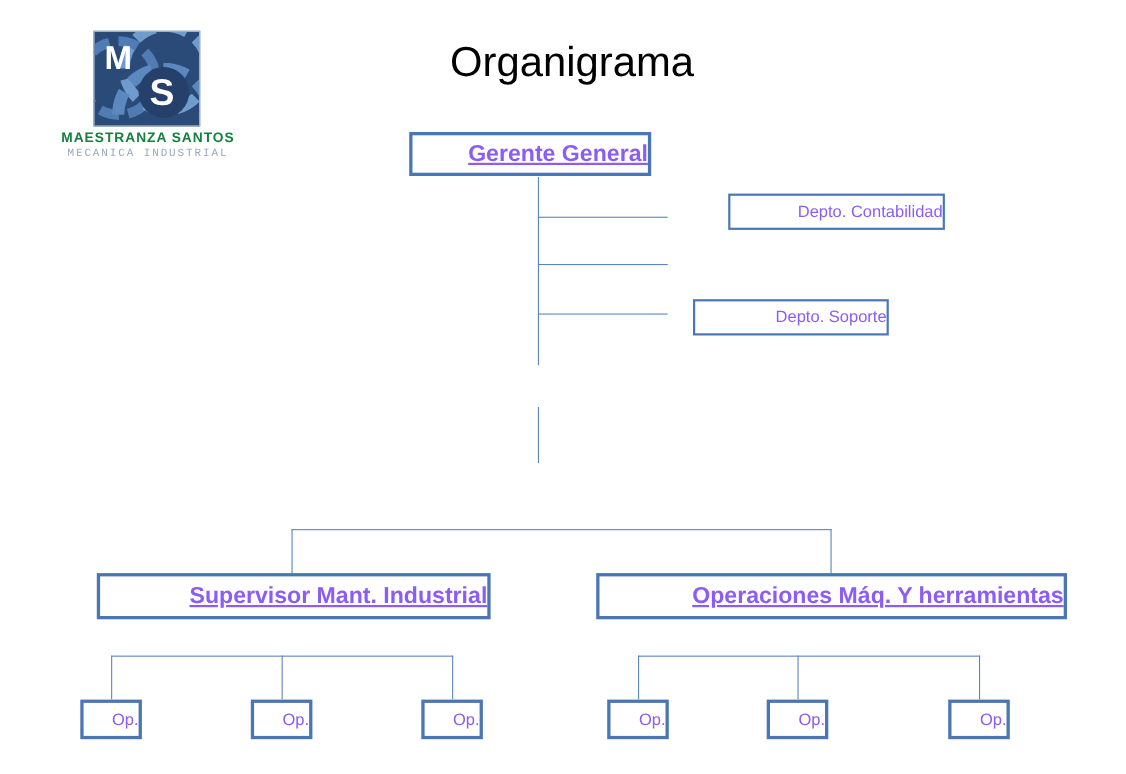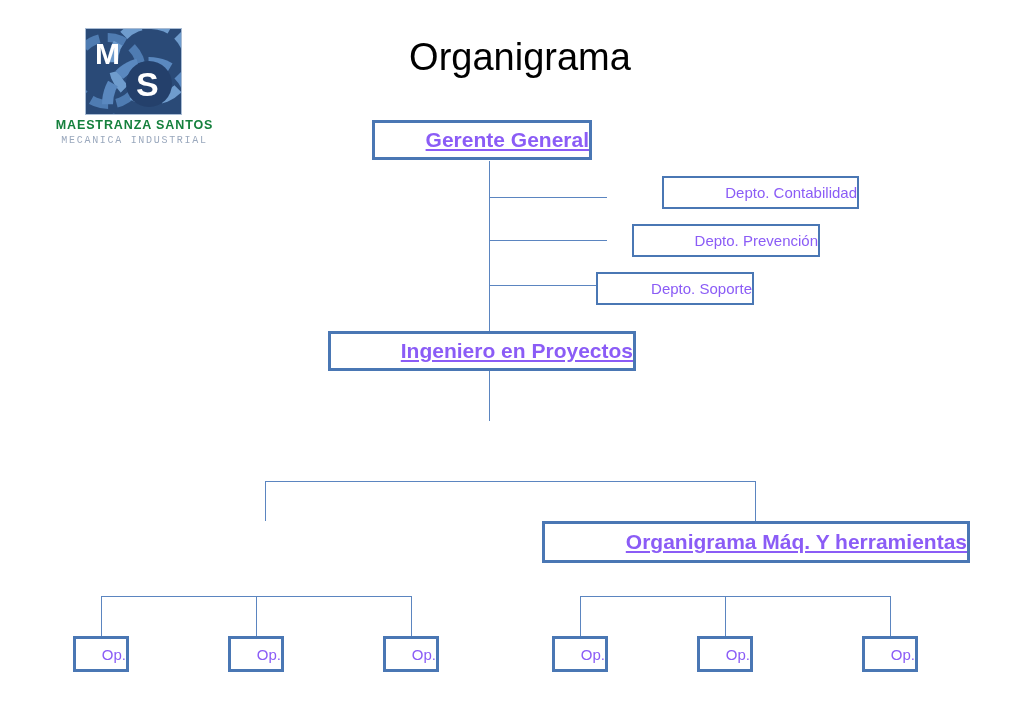--- a/index.html
+++ b/index.html
@@ -196,36 +196,33 @@
   <div class="conn v" style="left:890px; top:596px; height:40px;"></div>
 
   <div class="node primary" style="left:372px; top:120px; width:220px; height:40px;">
     <span class="node-label">Gerente General</span>
   </div>
 
   <div class="node dept" style="left:630px; top:176px; width:197px; height:33px;margin-left:32px;">
     <span class="node-label">Depto. Contabilidad</span>
   </div>
 
-  <div class="node dept" style="left:632px; top:224px; width:188px; height:33px;">
-    <span class="node-label">Depto. Prevención</span>
-  </div>
-
-  <div class="node dept" style="left:596px; top:272px; width:158px; height:33px;">
+
+  <div class="node dept" style="left:630px; top:272px; width:178px; height:33px;">
     <span class="node-label">Depto. Soporte</span>
   </div>
 
-  <div class="node primary" style="left:328px; top:331px; width:308px; height:40px;">
-    <span class="node-label">Ingeniero en Proyectos</span>
-  </div>
-
-
+
+
+  <div class="node primary" style="left:88px; top:521px; width:358px; height:42px;">
+    <span class="node-label">Supervisor Mant. Industrial</span>
+  </div>
 
   <div class="node primary" style="left:542px; top:521px; width:428px; height:42px;">
-    <span class="node-label">Organigrama Máq. Y herramientas </span>
+    <span class="node-label">Operaciones Máq. Y herramientas </span>
   </div>
 
   <div class="node op" style="left:73px; top:636px; width:56px; height:36px;">
     <span class="node-label">Op.</span>
   </div>
   <div class="node op" style="left:228px; top:636px; width:56px; height:36px;">
     <span class="node-label">Op.</span>
   </div>
   <div class="node op" style="left:383px; top:636px; width:56px; height:36px;">
     <span class="node-label">Op.</span>

